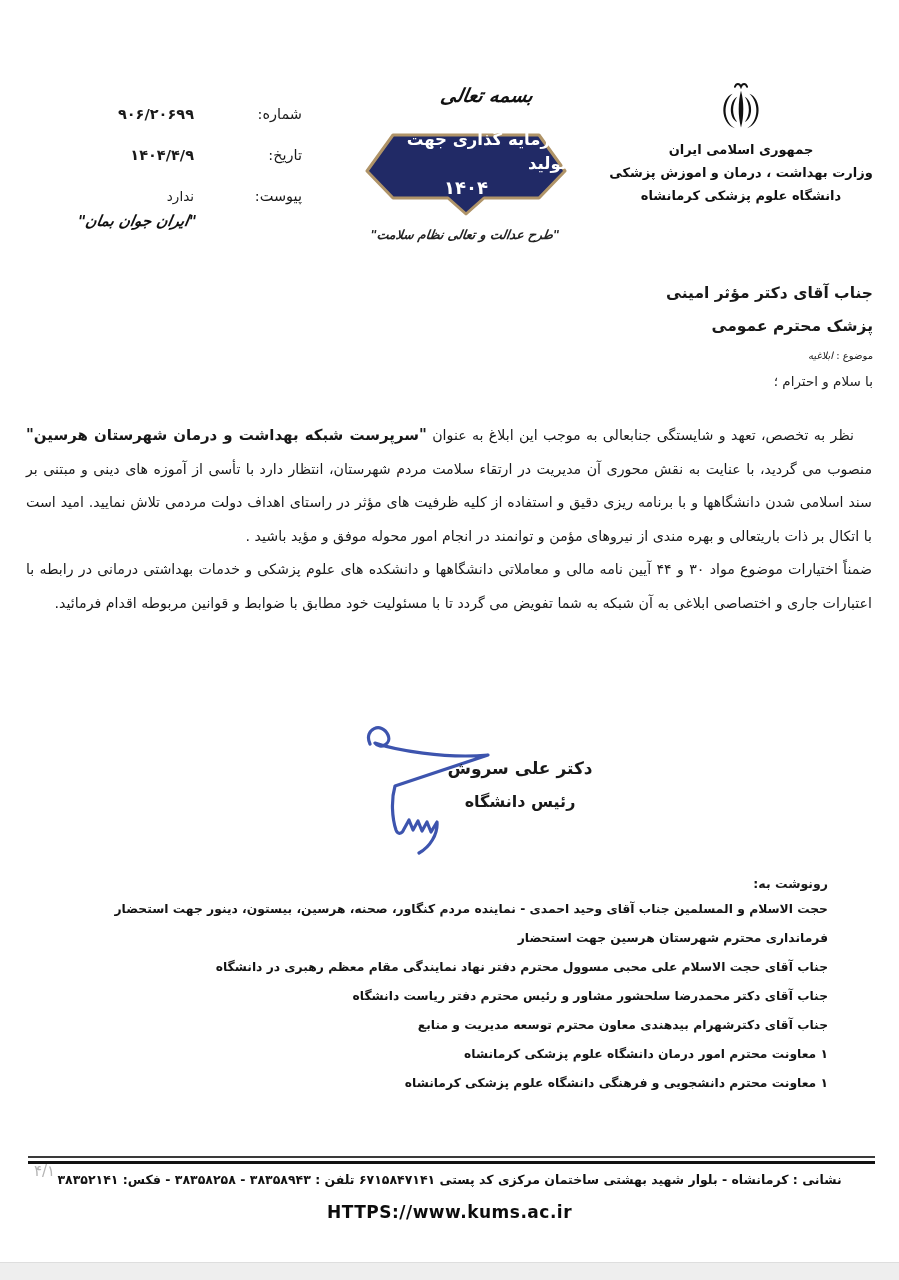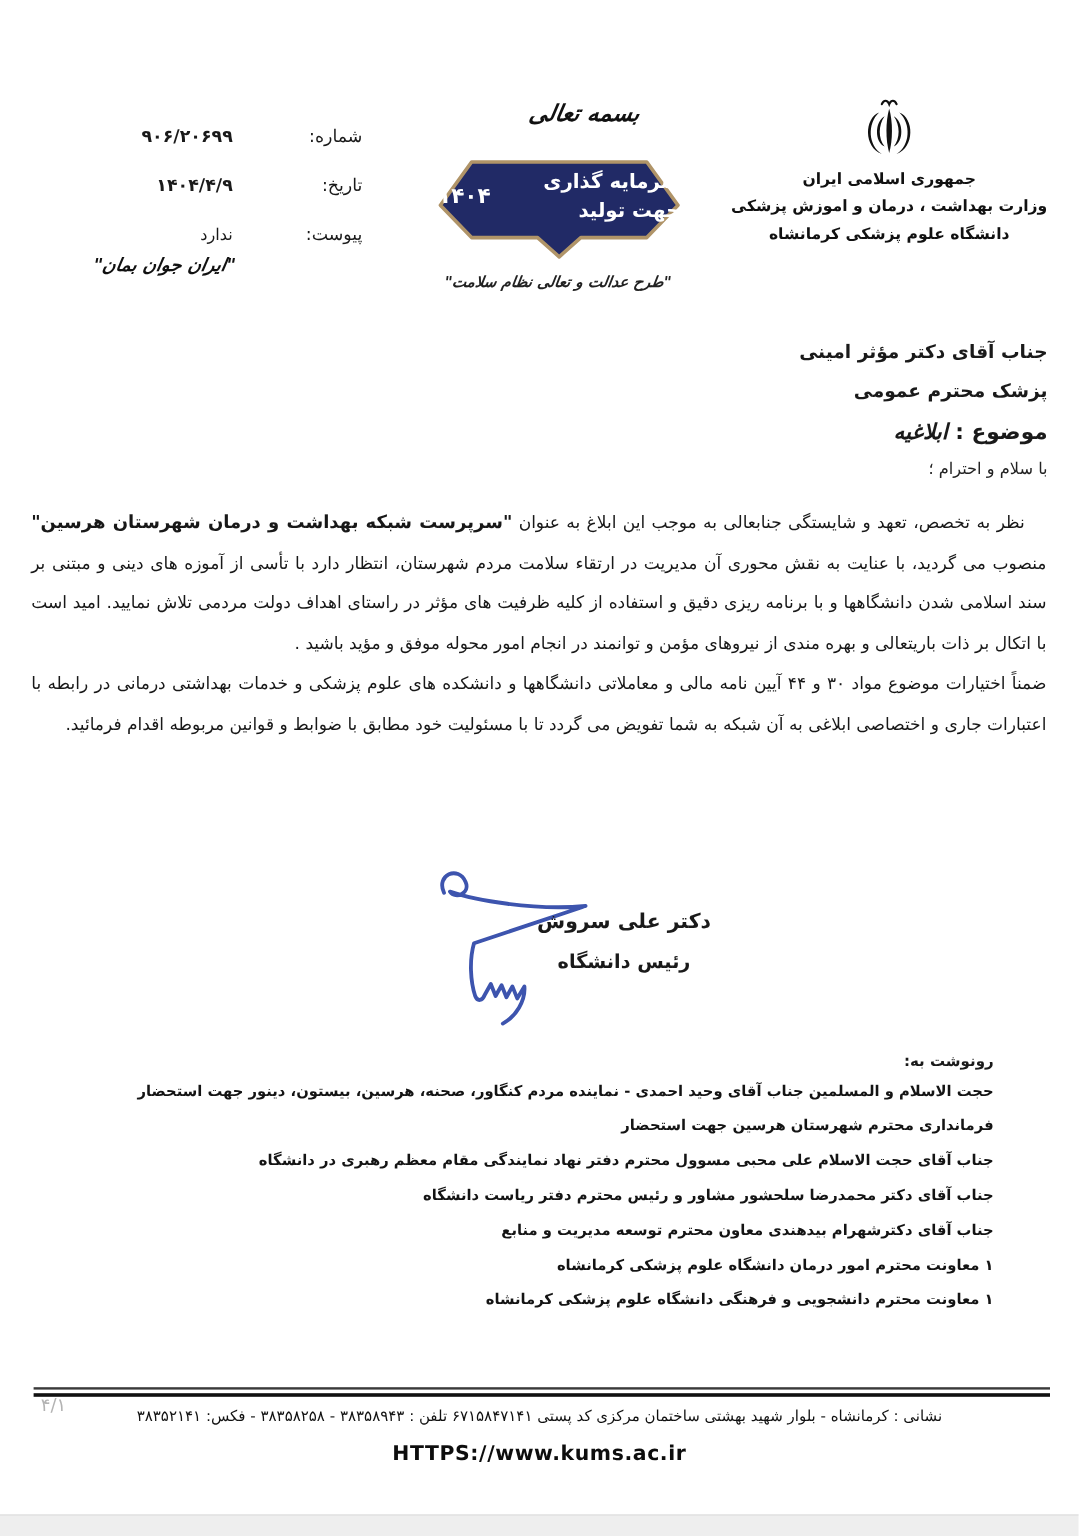--- a/index.html
+++ b/index.html
@@ -8,38 +8,38 @@
     font-family:"DejaVu Sans",sans-serif;color:#1a1a1a;direction:rtl;
   }
   
   .org-block{position:absolute;top:80px;right:8px;width:300px;text-align:center;}
   .org-emblem{display:block;margin:0 auto 6px auto;}
   .org-line{font-size:13px;font-weight:bold;line-height:23px;color:#111;}
   .besmeh{position:absolute;top:84px;left:402px;width:170px;text-align:center;
           font-size:19px;font-weight:bold;font-style:italic;transform:skewX(-10deg);color:#111;}
   .badge{position:absolute;top:126px;left:365px;width:202px;height:90px;}
   .badge svg{position:absolute;inset:0;}
-  .badge-text{position:absolute;inset:0 0 15px 0;display:flex;flex-direction:row;
+  .badge-text{position:absolute;inset:0 0 15px 0;display:flex;flex-direction:column;
               align-items:center;justify-content:center;color:#fff;z-index:2;}
   .badge-line1{font-size:16.5px;font-weight:bold;line-height:24px;}
   .badge-line2{font-size:18px;font-weight:bold;line-height:24px;letter-spacing:2px;}
   .slogan{position:absolute;top:227px;left:340px;width:250px;text-align:center;
           font-size:12.5px;font-weight:bold;font-style:italic;transform:skewX(-8deg);color:#222;}
   .meta{position:absolute;top:106px;left:40px;width:262px;direction:rtl;}
   .meta-row{display:flex;align-items:baseline;height:22px;margin-bottom:19px;}
   .meta-label{font-size:14.5px;font-weight:normal;width:74px;flex:0 0 auto;}
   .meta-value{font-size:14.5px;font-weight:bold;margin-right:34px;white-space:nowrap;}
   .meta-value.light{font-weight:normal;font-size:13.5px;}
   .motto{position:absolute;top:212px;left:52px;width:170px;text-align:center;
          font-size:15px;font-weight:bold;font-style:italic;transform:skewX(-10deg);color:#111;}
   
   .recipient{position:absolute;top:284px;right:26px;text-align:right;}
   .recipient-name{font-size:15.5px;font-weight:bold;margin-bottom:15px;}
   .recipient-title{font-size:15.5px;font-weight:bold;margin-bottom:15px;}
-  .subject-line{font-size:18px;font-weight:bold;margin-bottom:12px;}
+  .subject-line{font-size:10px;font-weight:normal;margin-bottom:12px;}
   .subject-value{font-style:italic;}
   .salutation{font-size:13.5px;font-weight:normal;color:#222;}
   
   .body-text{position:absolute;top:419px;right:27px;left:26px;direction:rtl;
              text-align:justify;font-size:14.2px;line-height:33.5px;color:#181818;}
   .body-text p{margin:0;}
   .p1{text-indent:18px;}
   .body-bold{font-weight:bold;font-size:15px;}
   
   .sig-svg{position:absolute;top:718px;left:340px;}
@@ -47,21 +47,21 @@
   .sig-name{font-size:17px;font-weight:bold;margin-bottom:14px;}
   .sig-title{font-size:16px;font-weight:bold;}
   
   .cc{position:absolute;top:876px;right:71px;width:770px;text-align:right;direction:rtl;}
   .cc-label{font-size:12.5px;font-weight:bold;margin-bottom:9px;}
   .cc-item{font-size:12.3px;font-weight:bold;line-height:19px;margin-bottom:10px;color:#141414;}
   
   .footer-rule{position:absolute;top:1156px;left:28px;right:24px;height:3px;
                border-top:2px solid #3a3a3a;border-bottom:3px solid #111;}
   .address{position:absolute;top:1172px;left:0;right:0;text-align:center;direction:rtl;
-           font-size:12.5px;font-weight:normal;color:#111;}
+           font-size:12.5px;font-weight:bold;color:#111;}
   .website{position:absolute;top:1202px;left:0;right:0;text-align:center;direction:ltr;
            font-size:17px;font-weight:bold;letter-spacing:0.5px;color:#0d0d0d;}
   .page-num{position:absolute;top:1162px;left:34px;direction:ltr;
             font-size:15px;color:#b3b3b3;}
   .bottom-strip{position:absolute;bottom:0;left:0;right:0;height:17px;
                 background:#eeeeee;border-top:1px solid #dedede;}
 </style>
 </head>
 <body>
 

